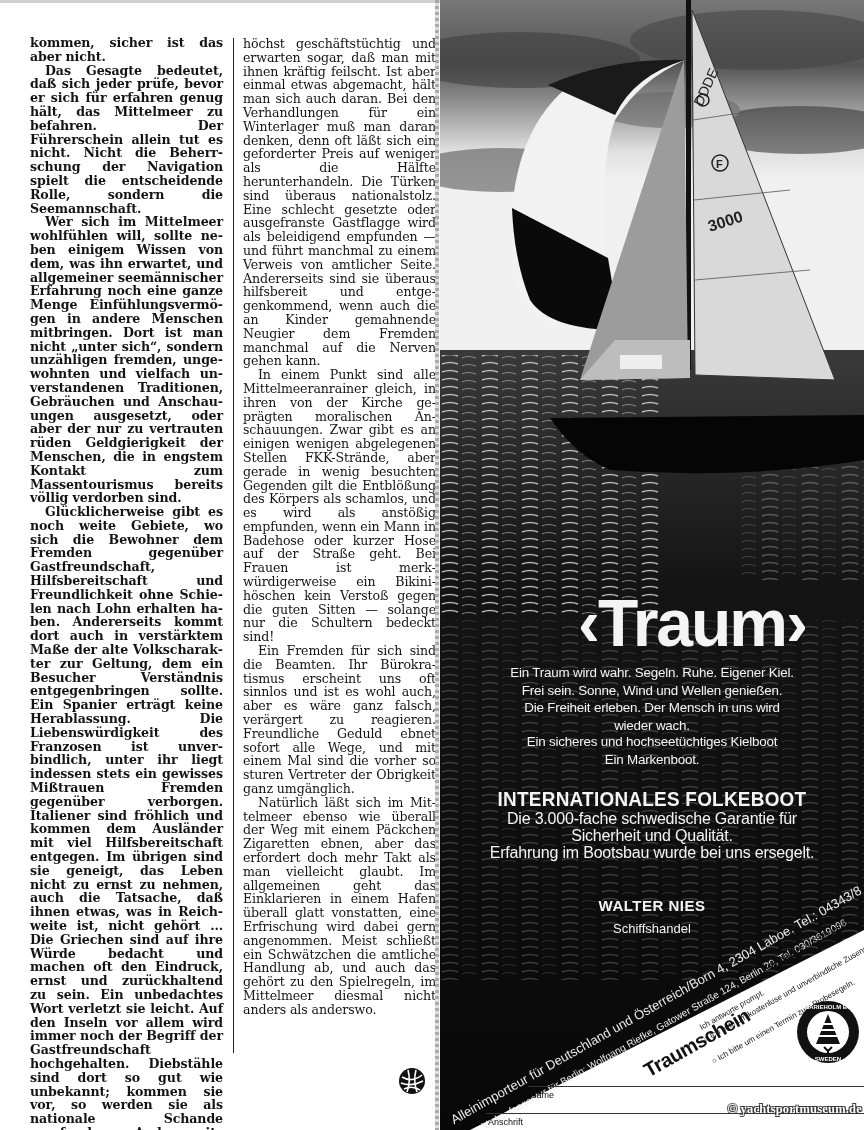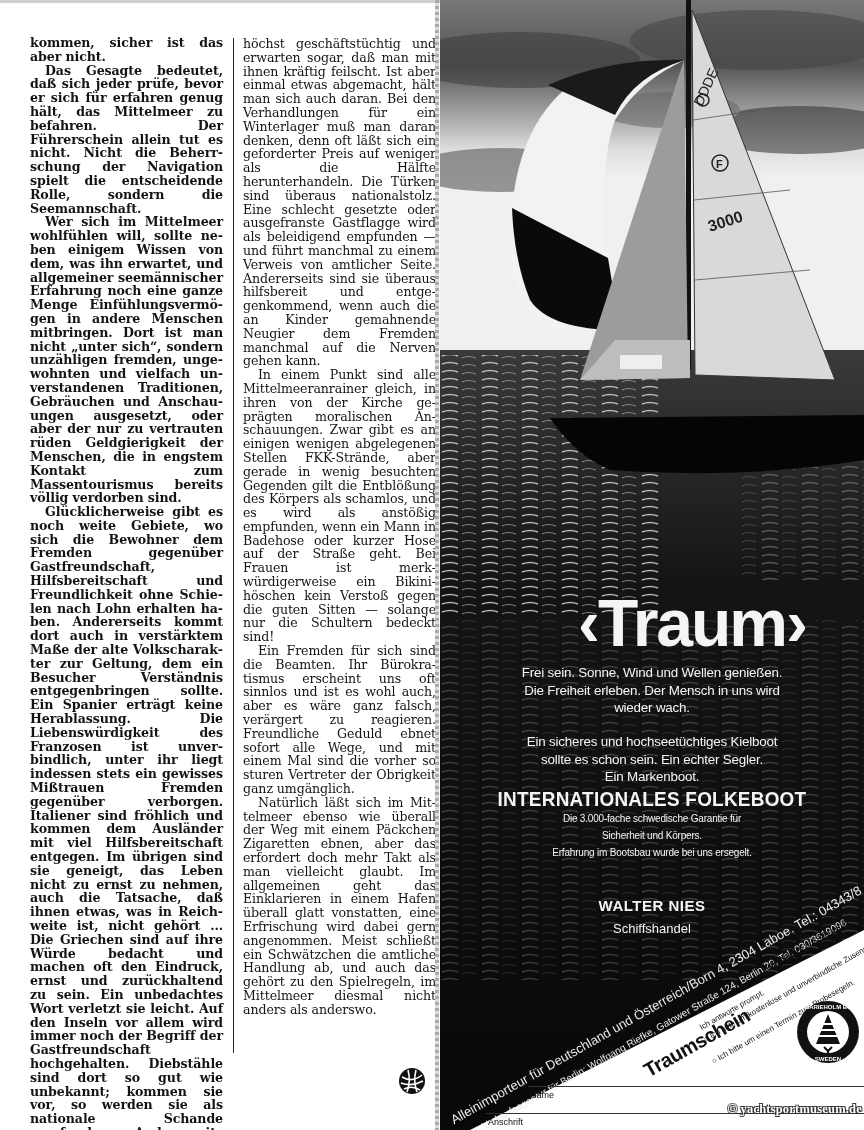--- a/index.html
+++ b/index.html
@@ -23,21 +23,21 @@
   .endmark { position: absolute; left: 398px; top: 1067px; width: 28px; height: 28px; }
 
   
   #ad { position: absolute; left: 440px; top: 0; width: 424px; height: 1130px; overflow: hidden; background: #0c0c0c; }
   #ad svg.photo { position: absolute; left: 0; top: 0; }
   .ad-text { position: absolute; left: 0; width: 424px; text-align: center; color: #f4f4f4; font-family: "Liberation Sans", sans-serif; }
   .headline { top: 583px; font-size: 66px; font-weight: bold; letter-spacing: -2px; line-height: 80px; margin-left: 40px; }
   .copy1 { top: 664px; font-size: 13.4px; line-height: 17.5px; letter-spacing: -0.2px; }
   .copy2 { top: 733px; font-size: 13.4px; line-height: 17.5px; letter-spacing: -0.2px; }
   .product { top: 786px; font-size: 21px; font-weight: bold; letter-spacing: 0.3px; transform: scaleX(0.9); line-height: 26px; }
-  .copy3 { top: 810px; font-size: 10px; line-height: 17px; letter-spacing: -0.2px; }
+  .copy3 { top: 810px; font-size: 16px; line-height: 17px; letter-spacing: -0.2px; }
   .dealer { top: 894px; font-size: 15px; font-weight: bold; line-height: 24px; letter-spacing: 0.5px; }
   .dealer-sub { top: 921px; font-size: 13px; line-height: 16px; }
 
   .coupon { position: absolute; left: 0; top: 0; width: 424px; height: 1130px; pointer-events: none; }
   .diag {
     position: absolute; color: #ececec; font-family: "Liberation Sans", sans-serif;
     transform-origin: 0 0; white-space: nowrap; pointer-events: auto;
   }
   .diag.dark { color: #111; }
   .field-label { position: absolute; font-family: Liberation Sans, sans-serif; font-size: 9px; color: #111; }
@@ -142,33 +142,33 @@
 
     <path d="M244 60 L140 380 L248 378 Z" fill="#9c9c9c"></path>
     <path d="M175 340 L250 340 L250 378 L140 380 Z" fill="#bdbdbd"></path>
     <rect x="180" y="355" width="42" height="14" fill="#eee"></rect>
 
     <path d="M110 418 L424 415 L424 460 Q300 480 170 470 Q135 455 110 418 Z" fill="#050505"></path>
   </svg>
 
   <div class="ad-text headline">‹Traum›</div>
   <div class="ad-text copy1">
+    <div>Ein Traum wird wahr. Segeln. Ruhe. Eigener Kiel.</div>
     <div>Frei sein. Sonne, Wind und Wellen genießen.</div>
     <div>Die Freiheit erleben. Der Mensch in uns wird</div>
     <div>wieder wach.</div>
   </div>
   <div class="ad-text copy2">
     <div>Ein sicheres und hochseetüchtiges Kielboot</div>
-    <div>sollte es schon sein. Ein echter Segler.</div>
     <div>Ein Markenboot.</div>
   </div>
   <div class="ad-text product">INTERNATIONALES FOLKEBOOT</div>
   <div class="ad-text copy3">
     <div>Die 3.000-fache schwedische Garantie für</div>
-    <div>Sicherheit und Körpers.</div>
+    <div>Sicherheit und Qualität.</div>
     <div>Erfahrung im Bootsbau wurde bei uns ersegelt.</div>
   </div>
   <div class="ad-text dealer">WALTER NIES</div>
   <div class="ad-text dealer-sub">Schiffshandel</div>
 
   <svg class="coupon" viewBox="0 0 424 1130">
     <polygon points="424,930 424,1130 30,1130" fill="#ffffff"></polygon>
   </svg>
   <div class="diag" style="left:8px; top:1114px; font-size:13px; transform: rotate(-29.5deg);">Alleinimporteur für Deutschland und Österreich/Born 4, 2304 Laboe. Tel.: 04343/8</div>
   <div class="diag" style="left:40px; top:1122px; font-size:10px; transform: rotate(-29.5deg);">Verkaufsagentur für Berlin: Wolfgang Riefke, Gatower Straße 124, Berlin 20, Tel. 030/3619096</div>

